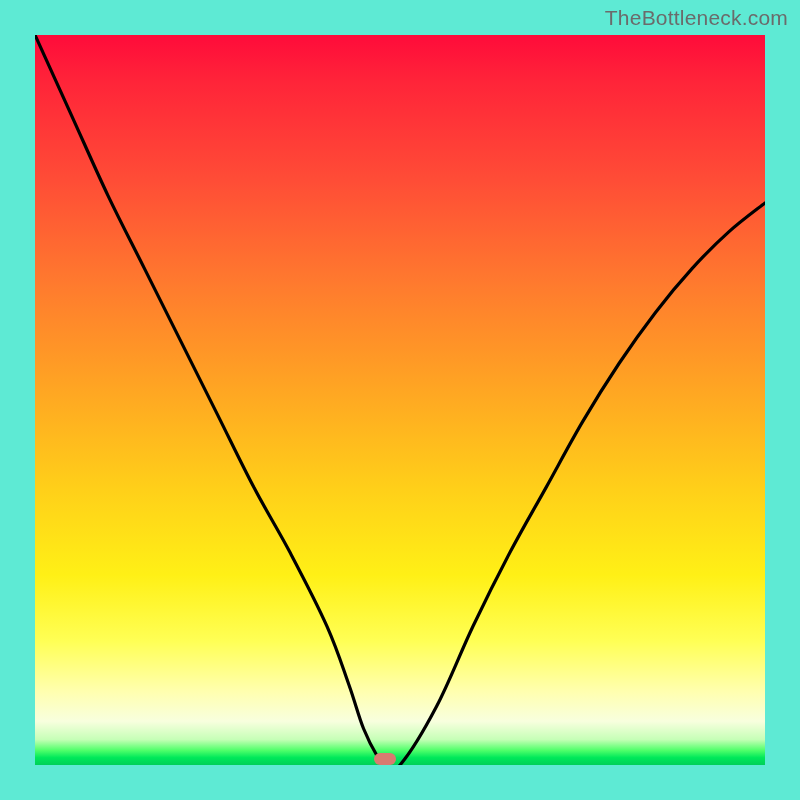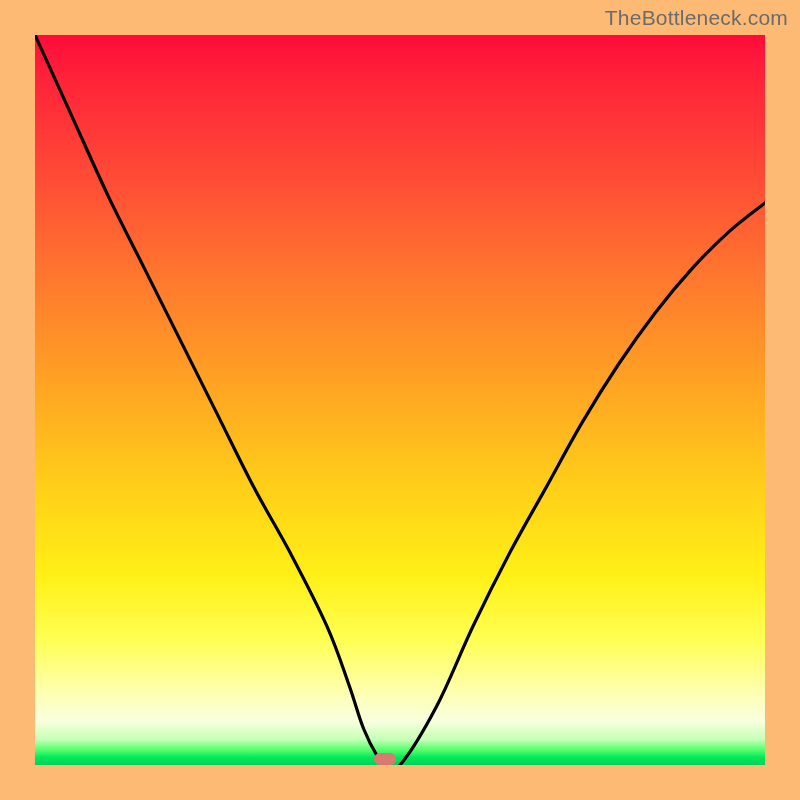--- a/index.html
+++ b/index.html
@@ -8,21 +8,21 @@
     width: 800px;
     height: 800px;
     background: #000;
     overflow: hidden;
     font-family: Arial, Helvetica, sans-serif;
   }
   .frame {
     position: relative;
     width: 800px;
     height: 800px;
-    background: #fdba74;
+    background: #5eead4;
   }
   .plot-area {
     position: absolute;
     left: 35px;
     top: 35px;
     width: 730px;
     height: 730px;
     
     background: linear-gradient(
       to bottom,

